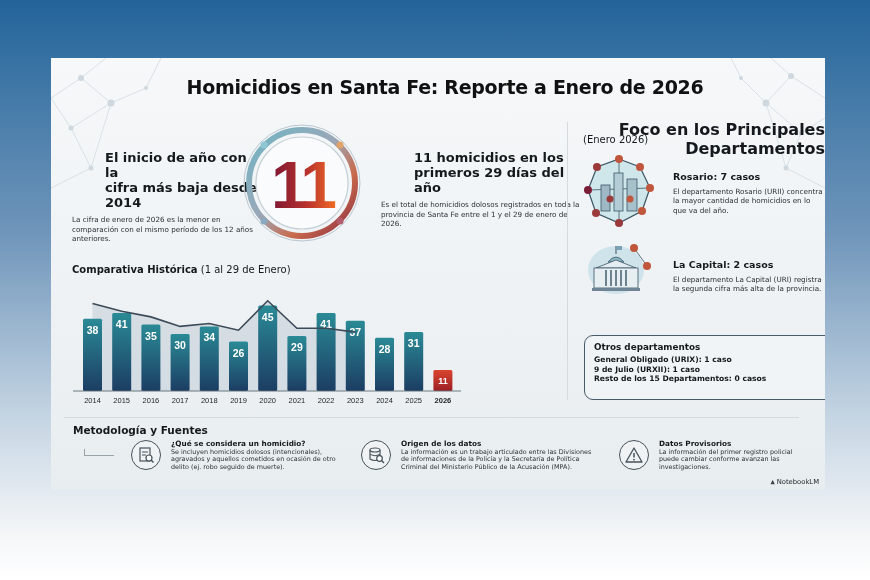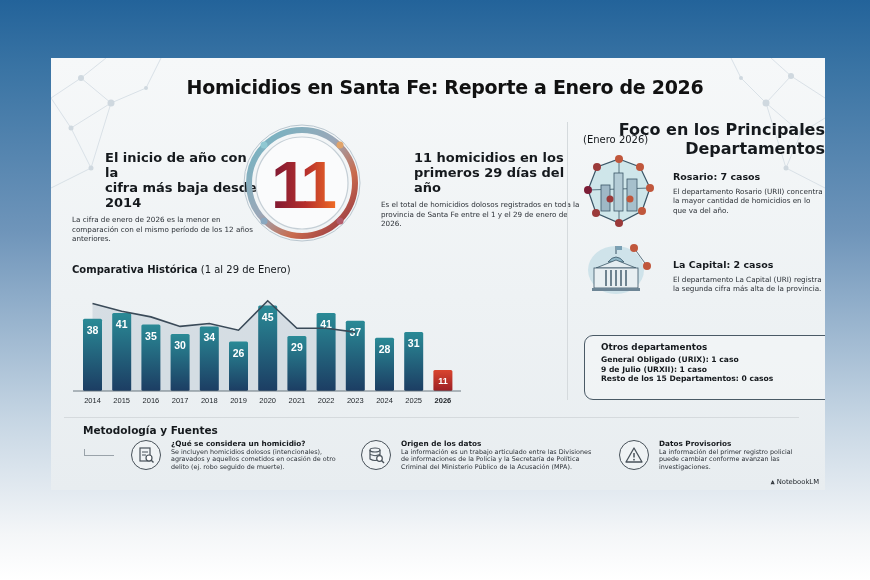--- a/index.html
+++ b/index.html
@@ -33,26 +33,26 @@
   .vdiv { position: absolute; left: 516px; top: 64px; width: 1px; height: 278px; background: #d5dadd; }
   .hdiv { position: absolute; left: 13px; top: 359px; width: 735px; height: 1px; background: #d5dadd; }
   .focus-h { position: absolute; left: 532px; top: 62px; font-size: 16px; font-weight: bold; color: #15191d; text-align: right; }
   .focus-sub { position: absolute; left: 532px; top: 76px; font-size: 10px; color: #15191d; }
   .dept { position: absolute; left: 622px; width: 150px; }
   .dept-h { font-size: 9.5px; font-weight: bold; color: #15191d; }
   .dept-p { font-size: 7.2px; line-height: 9.3px; color: #2a2f35; margin-top: 5px; }
   .icon-box { position: absolute; }
   .others {
     position: absolute; left: 533px; top: 277px; width: 258px; height: 65px;
-    border: 1.3px solid #4a5a66; border-radius: 9px; padding: 6px 0 0 16px;
+    border: 1.3px solid #4a5a66; border-radius: 9px; padding: 6px 0 0 9px;
     background: rgba(255,255,255,0.25);
   }
   .others-h { font-size: 8.8px; font-weight: bold; color: #15191d; margin-bottom: 3px; }
   .others-line { font-size: 7.6px; font-weight: bold; line-height: 9.6px; color: #15191d; }
-  .meth-h { position: absolute; left: 32px; top: 366px; font-size: 10.5px; font-weight: bold; color: #15191d; }
+  .meth-h { position: absolute; left: 22px; top: 366px; font-size: 10.5px; font-weight: bold; color: #15191d; }
   .meth-deco { position: absolute; left: 33px; top: 397px; width: 30px; height: 1px; background: #9aa3aa; }
   .meth-deco2 { position: absolute; left: 33px; top: 391px; width: 1px; height: 6px; background: #9aa3aa; }
   .mitem { position: absolute; top: 382px; }
   .mitem .micon {
     position: absolute; left: 0; top: 0; width: 30px; height: 30px; border-radius: 50%;
     border: 1.3px solid #48525a; display: flex; align-items: center; justify-content: center;
     background: rgba(255,255,255,0.3);
   }
   .mitem .mtext { position: absolute; left: 40px; top: 0; }
   .mitem .mt-h { font-size: 7.3px; font-weight: bold; color: #15191d; line-height: 8.5px; }

